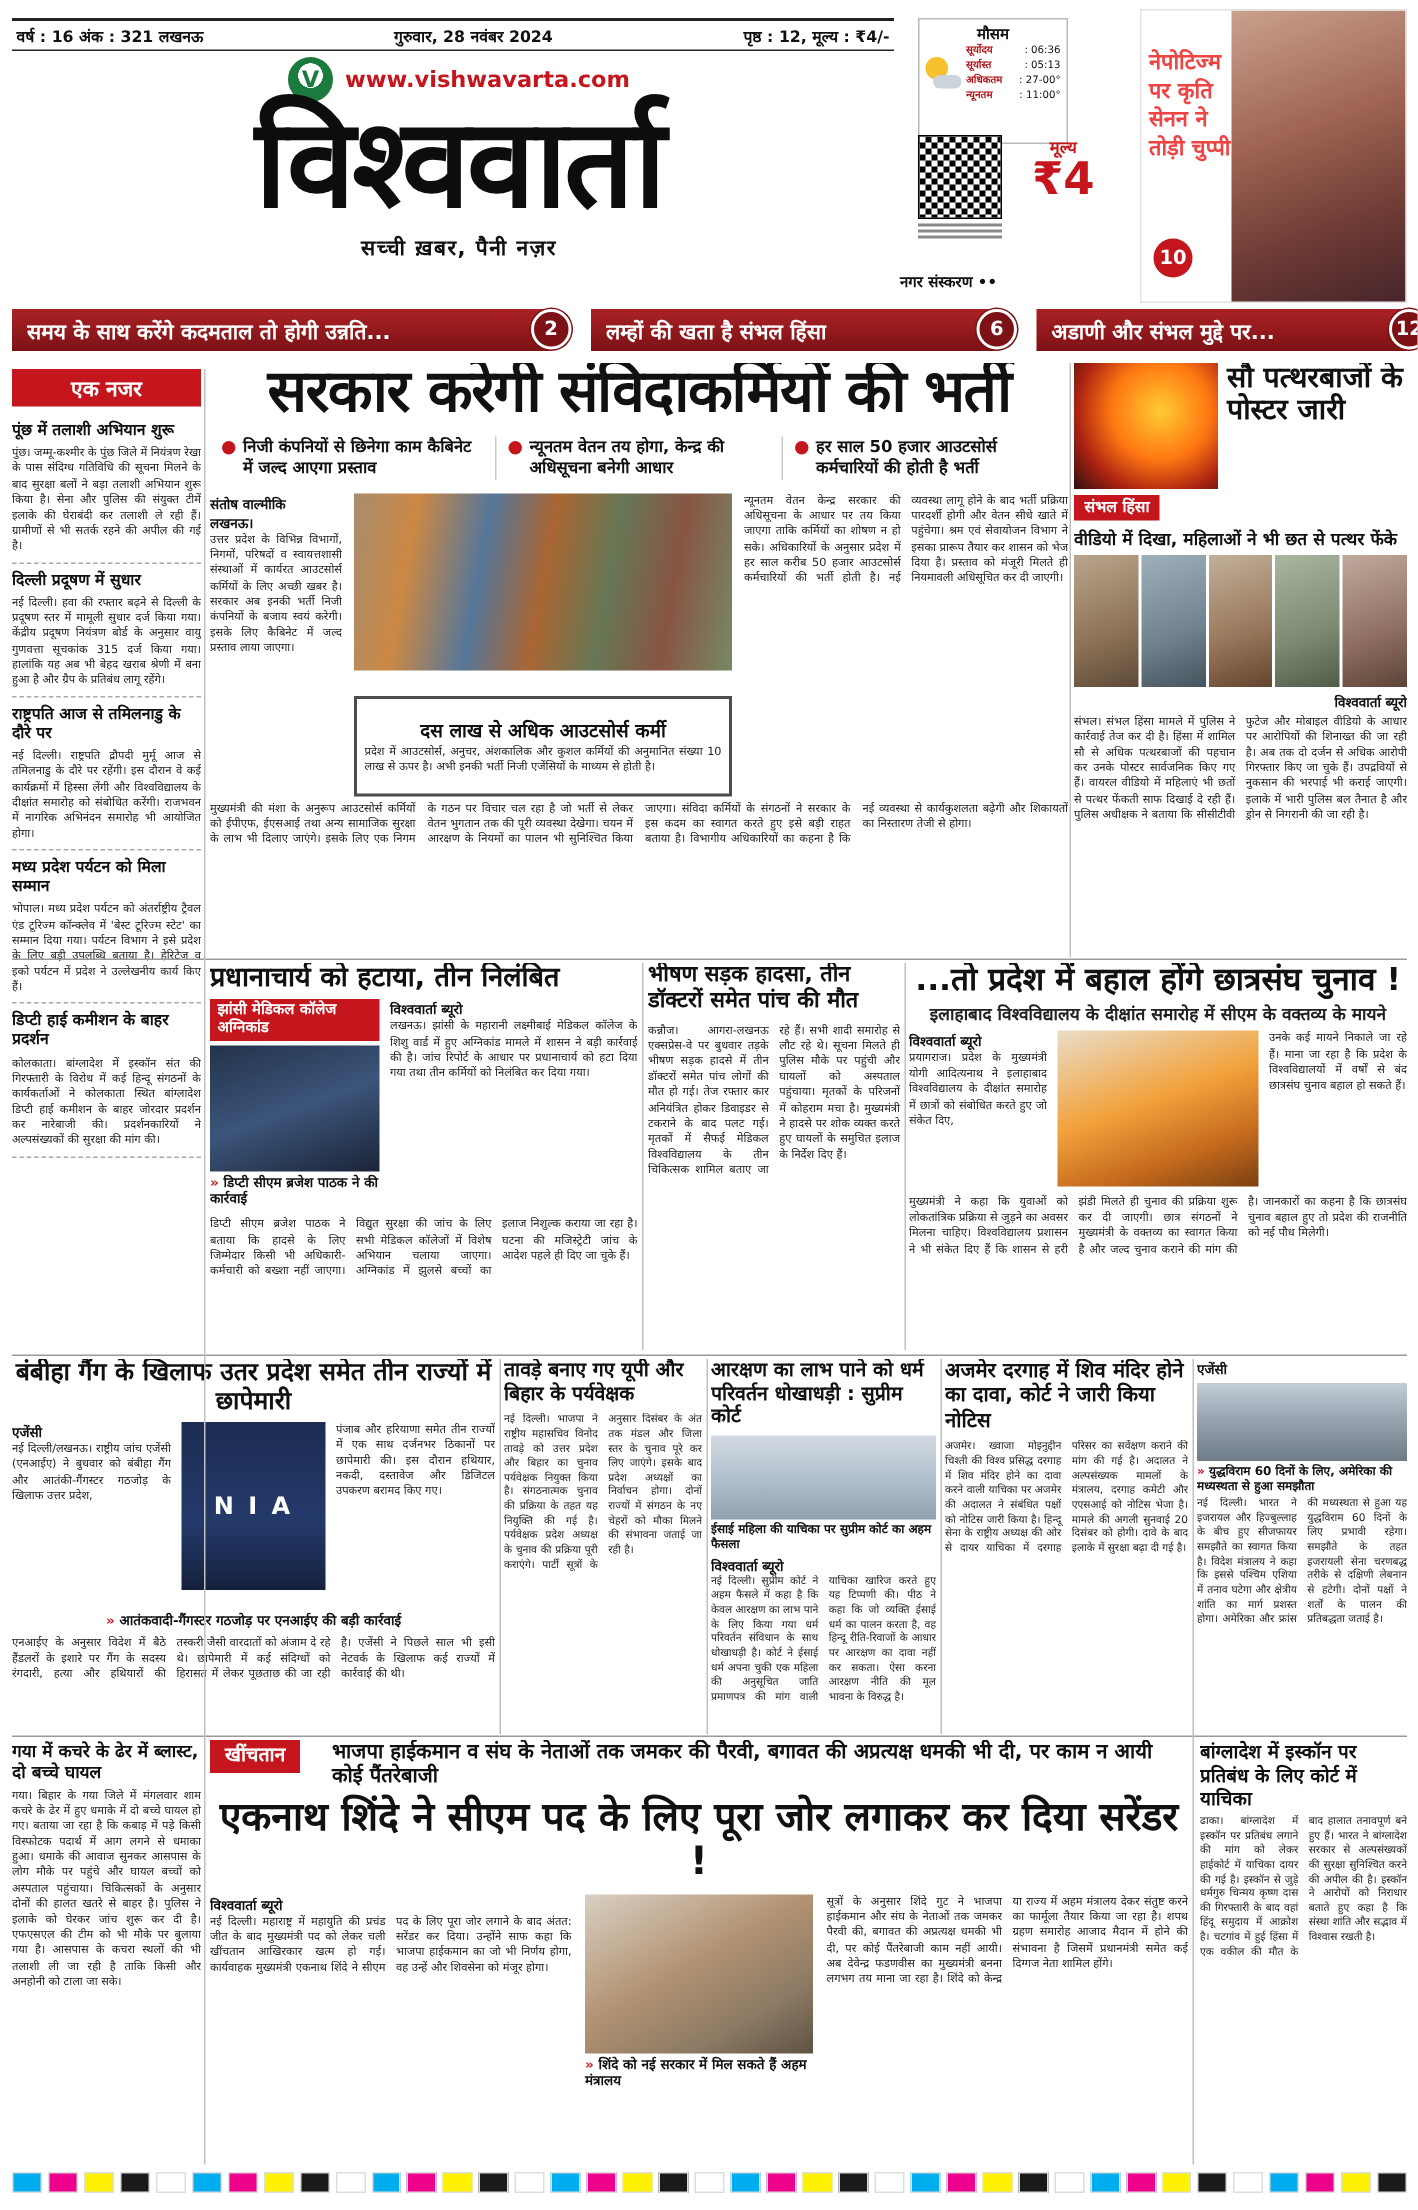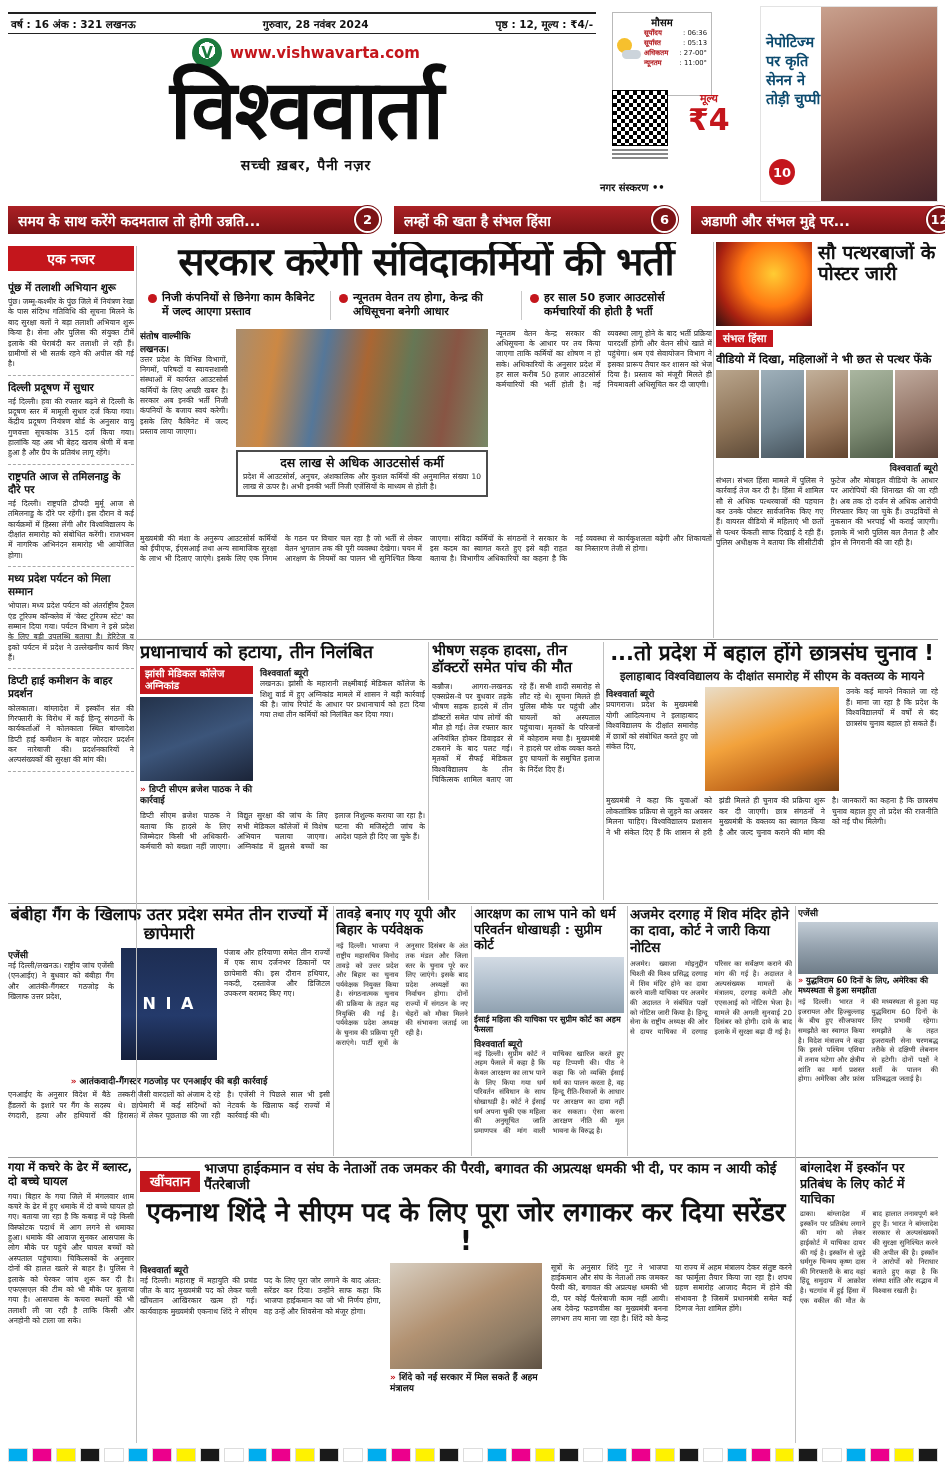--- a/index.html
+++ b/index.html
@@ -37,21 +37,21 @@
   .wrow{display:flex;justify-content:space-between;font-size:6.8px;line-height:1.45}
   .wrow .lbl{color:#b01418;font-weight:bold}
   .qrprice{left:612px;top:90px;width:140px;height:110px;display:flex;gap:20px;align-items:flex-start}
   .qr{width:56px;height:56px;border:1px solid #000;background-image:repeating-conic-gradient(#000 0 25%,#fff 0 50%);background-size:8px 8px}
   .qr-lines{width:56px;margin-top:3px}
   .qr-lines i{display:block;height:2px;background:#888;margin-top:2px}
   .price-lbl{color:#c4161c;font-weight:bold;font-size:11px;text-align:center}
   .price-val{color:#c4161c;font-weight:800;font-size:30px;line-height:1;text-align:center}
   .promo{left:760px;top:6px;width:178px;height:196px;overflow:hidden;border:1px solid #e3e3e3}
   .promo-photo{position:absolute;right:0;top:0;width:116px;height:196px;background:linear-gradient(160deg,#c9a18e,#a06553 40%,#6e3b35 72%,#46242a)}
-  .promo-text{position:absolute;left:5px;top:26px;width:62px;font-size:14.5px;font-weight:800;line-height:1.3;color:#0c4a6e}
+  .promo-text{position:absolute;left:5px;top:26px;width:62px;font-size:14.5px;font-weight:800;line-height:1.3;color:#ef4444}
   .promo-page{position:absolute;left:8px;bottom:16px;width:26px;height:26px;border-radius:50%;background:#c4161c;color:#fff;
     font-weight:bold;font-size:13px;display:flex;align-items:center;justify-content:center}
   
   .navstrip{left:8px;top:206px;width:930px;height:28px;display:flex;gap:28px}
   .navstrip>div{position:relative;background:linear-gradient(180deg,#ab2125,#7c1215);color:#fff;font-weight:bold;font-size:14px;
     display:flex;align-items:center;padding:0 26px 0 10px;white-space:nowrap;overflow:visible}
   .navstrip>div:nth-of-type(1){flex:1.45}
   .navstrip>div:nth-of-type(2){flex:1.05}
   .navstrip>div:nth-of-type(3){flex:.95}
   .nav-label{overflow:hidden;text-overflow:ellipsis}
@@ -67,21 +67,21 @@
   .lead h1{font-size:39px;font-weight:800;text-align:center;letter-spacing:-1px;line-height:1.05}
   .bullets{display:flex;margin-top:8px}
   .bullet{flex:1;display:flex;gap:5px;padding:0 8px;font-size:11px;font-weight:bold;line-height:1.3}
   .bullet+.bullet{border-left:1px solid #c9c9c9}
   .dot{width:9px;height:9px;border-radius:50%;background:#c4161c;flex:none;margin-top:3px}
   .lead-main{display:flex;gap:8px;margin-top:9px;height:198px}
   .lead-colL{width:88px;flex:none}
   .lead-photo{width:252px;flex:none}
   .ph{width:100%}
   .ph-crowd{height:118px;background:linear-gradient(100deg,#a88d6f,#cc8844 16%,#557799 34%,#aa6633 50%,#667755 66%,#885544 82%,#778866)}
-  .capbox{border:2px solid #4c4c4c;padding:3px 5px;margin-top:3px}
+  .capbox{border:2px solid #4c4c4c;padding:13px 5px;margin-top:17px}
   .capbox .t{font-size:12.5px;font-weight:800;text-align:center;line-height:1.2}
   .capbox .b{margin-top:2px}
   .lead-colR{flex:1}
   .lead-bottom{margin-top:7px;height:84px}
   
   .smb{left:716px;top:242px;width:222px;height:396px;overflow:hidden}
   .smb-top{display:flex;gap:6px}
   .ph-fire{width:96px;height:84px;flex:none;background:radial-gradient(circle at 60% 38%,#ffcc33,#ff7711 42%,#aa2211 72%,#2e1010)}
   .smb h2{font-size:19px;font-weight:800;line-height:1.12}
   .smb .tag{font-size:10.5px;padding:2px 7px;margin-top:4px}
@@ -128,21 +128,21 @@
   .ph-court{height:56px;background:linear-gradient(180deg,#d3dbe4,#aebdcb 55%,#8fa0af);margin:4px 0 2px}
   .aj{left:630px;top:906px;width:162px;height:250px;overflow:hidden}
   .aj h3{font-size:13.5px;font-weight:800;line-height:1.22}
   .cf{left:798px;top:906px;width:140px;height:250px;overflow:hidden}
   .cf h3{font-size:12.5px;font-weight:800;line-height:1.22}
   .ph-smoke{height:52px;background:linear-gradient(180deg,#c3cdd6,#98a5b1 45%,#6e7c88);margin:3px 0 2px}
   
   .gy{left:8px;top:1160px;width:126px;height:283px;overflow:hidden}
   .gy h3{font-size:11.5px;font-weight:800;line-height:1.25;margin-bottom:3px}
   .sh{left:140px;top:1160px;width:652px;height:283px;overflow:hidden}
-  .kh-strip{display:flex;align-items:flex-end;gap:4px}
+  .kh-strip{display:flex;align-items:flex-start;gap:21px}
   .kh-strip .tag{font-size:13px;padding:3px 10px;flex:none}
   .kh-text{font-size:13.5px;font-weight:800;line-height:1.2}
   .sh h1{font-size:26px;font-weight:800;text-align:center;margin-top:6px;line-height:1.1}
   .sh-row{display:flex;gap:9px;margin-top:7px;height:188px}
   .sh-col{flex:1}
   .sh-photo{width:152px;flex:none}
   .ph-shinde{height:106px;background:linear-gradient(150deg,#d8cfc2,#b29272 45%,#8c7a64 75%,#5f5244)}
   .ik{left:800px;top:1160px;width:138px;height:283px;overflow:hidden}
   .ik h3{font-size:12.5px;font-weight:800;line-height:1.25;margin-bottom:3px}
   

